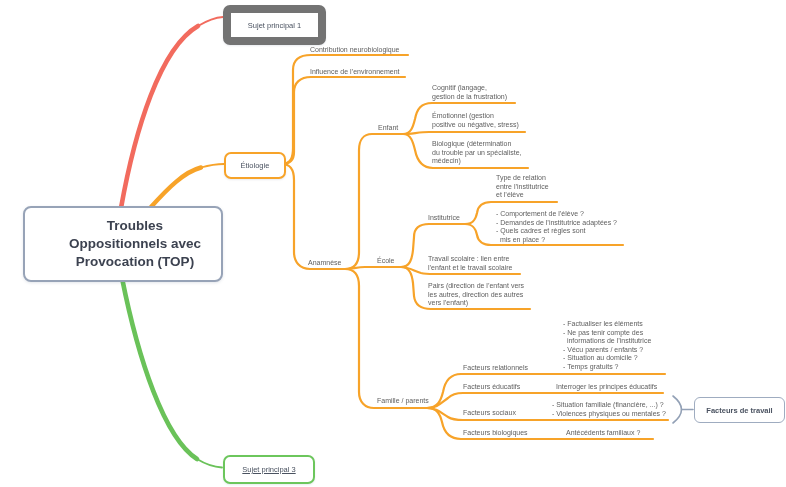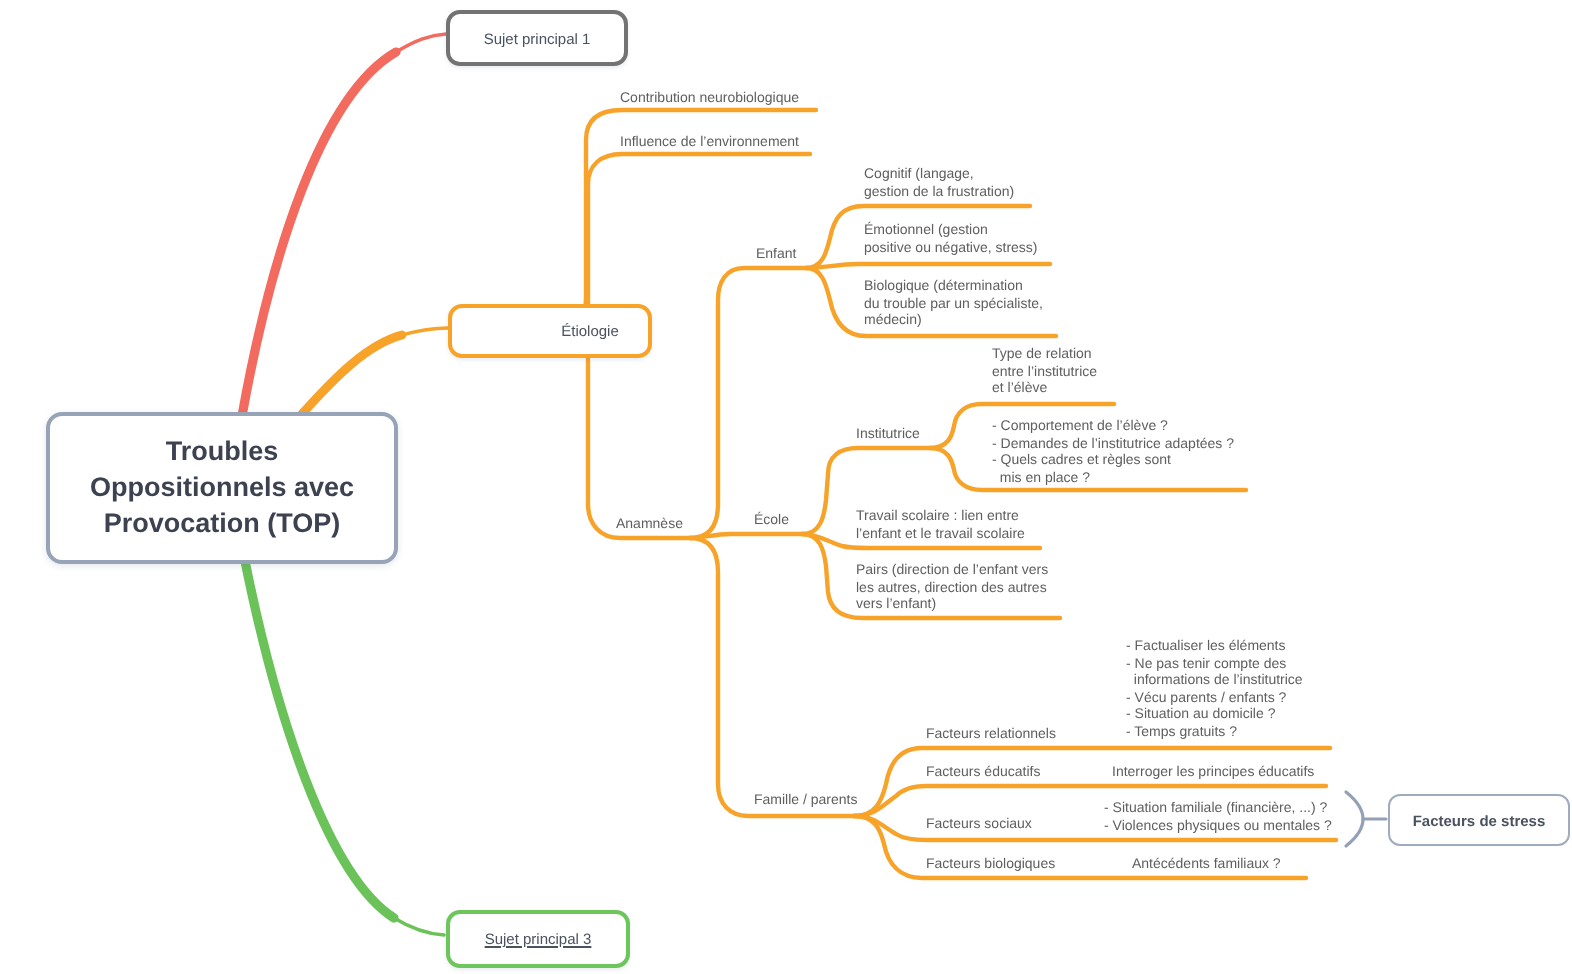--- a/index.html
+++ b/index.html
@@ -11,28 +11,28 @@
   .lbl{
     position:absolute;font-size:7px;line-height:8.5px;color:#5e5e5e;
     white-space:pre-wrap;letter-spacing:0;
   }
   .box{
     position:absolute;background:#ffffff;border-radius:7px;
     display:flex;align-items:center;justify-content:center;
     font-size:7.5px;color:#4a5260;box-shadow:0 1px 2px rgba(70,90,120,.12);
     white-space:nowrap;
   }
-  .box.red{border:2px solid #737373;}
-  .box.amber{border:2px solid #f7a329;padding-left:40px;}
+  .box.red{border:8px solid #737373;}
+  .box.amber{border:2px solid #f7a329;}
   .box.green{border:2px solid #6cc65c;}
   .box.stress{border:1.5px solid #9faccO;border:1.5px solid #9facc0;font-weight:bold;border-radius:6px;box-shadow:none;}
   .box.central{
     border:2px solid #97a3b7;border-radius:8px;
     font-size:13.5px;line-height:18px;font-weight:bold;color:#3c4250;
-    text-align:center;white-space:pre-line;box-shadow:0 1px 3px rgba(70,90,120,.15);
+    text-align:center;white-space:pre-line;box-shadow:0 1px 3px rgba(70,90,120,.15);padding-left:24px;
   }
 </style>
 </head>
 <body>
 
 <div class="stage">
 
   <svg width="786" height="487" viewBox="0 0 786 487">
 
     <g fill="none" stroke-linecap="round" stroke="#f26b5e">
@@ -74,21 +74,21 @@
       <path d="M 681.5 409.5 L 693 409.5"></path>
     </g>
   </svg>
 
   <div class="box central" style="left:23px;top:206px;width:172px;height:72px;">Troubles
 Oppositionnels avec
 Provocation (TOP)</div>
   <div class="box red" style="left:223px;top:5px;width:87px;height:24px;">Sujet principal 1</div>
   <div class="box amber" style="left:224px;top:152px;width:58px;height:23px;">Étiologie</div>
   <div class="box green" style="left:223px;top:455px;width:88px;height:25px;text-decoration:underline;">Sujet principal 3</div>
-  <div class="box stress" style="left:694px;top:397px;width:89px;height:24px;">Facteurs de stress</div>
+  <div class="box stress" style="left:694px;top:397px;width:89px;height:24px;">Facteurs de travail</div>
 
   <div class="lbl" style="left:310px;top:46px;">Contribution neurobiologique</div>
   <div class="lbl" style="left:310px;top:68px;">Influence de l’environnement</div>
   <div class="lbl" style="left:378px;top:124px;">Enfant</div>
   <div class="lbl" style="left:432px;top:84px;">Cognitif (langage,
 gestion de la frustration)</div>
   <div class="lbl" style="left:432px;top:112px;">Émotionnel (gestion
 positive ou négative, stress)</div>
   <div class="lbl" style="left:432px;top:140px;">Biologique (détermination
 du trouble par un spécialiste,

